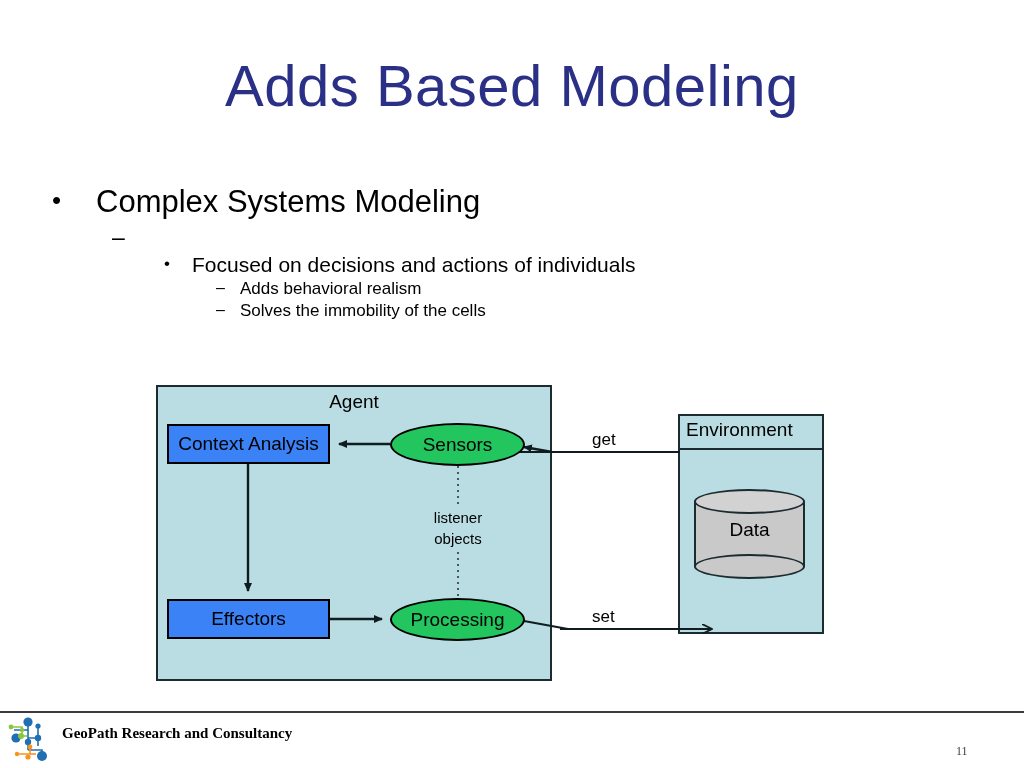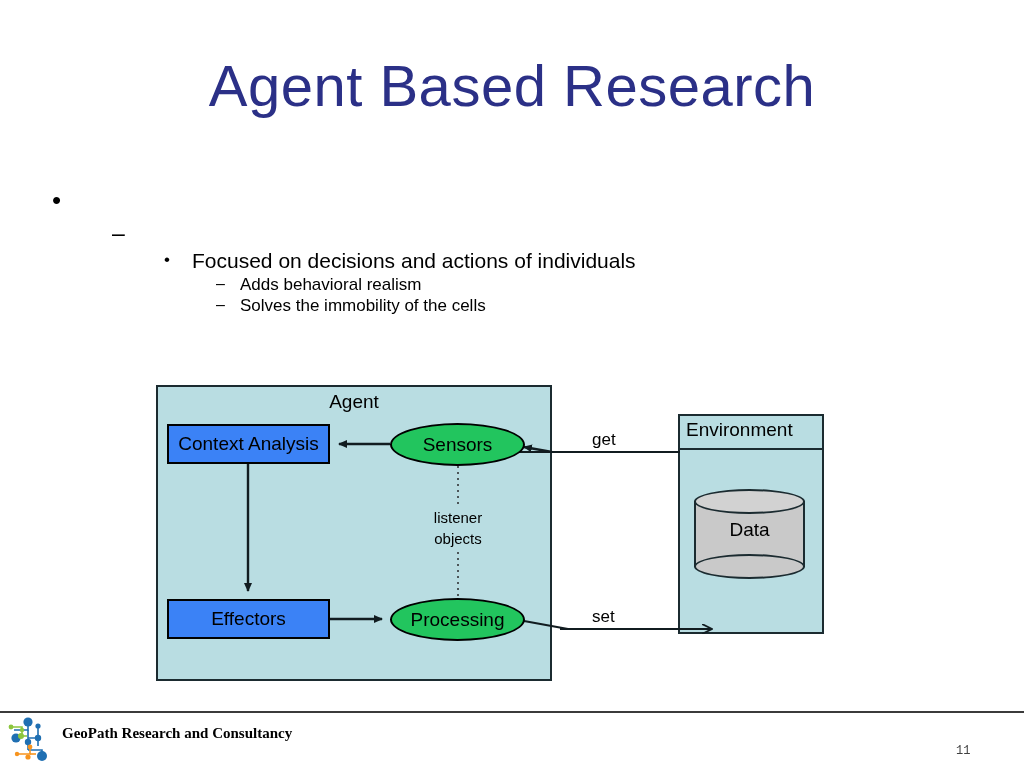--- a/index.html
+++ b/index.html
@@ -248,34 +248,35 @@
     font-family: "Liberation Serif", serif;
     font-weight: bold;
     font-size: 15px;
     line-height: 1.33;
     color: #000;
   }
   #page-number {
     position: absolute;
     left: 956px;
     top: 744px;
-    font-family: Liberation Mono, monospace;
+    font-family: Liberation Serif, serif;
     font-size: 12px;
     color: #3f3f3f;
   }
 </style>
 </head>
 <body>
 
-<div id="slide-title">Agent Based Research</div>
+<div id="slide-title">Adds Based Modeling</div>
 
 <div id="bullets">
 
   <div class="bullet-row lvl1">
     <span class="bullet-mark">•</span>
+    <span class="bullet-text">Complex Systems Modeling</span>
   </div>
 
   <div class="bullet-row lvl2">
     <span class="bullet-mark">–</span>
   </div>
 
   <div class="bullet-row lvl3">
     <span class="bullet-mark">•</span>
     <span class="bullet-text">Focused on decisions and actions of individuals</span>
   </div>

